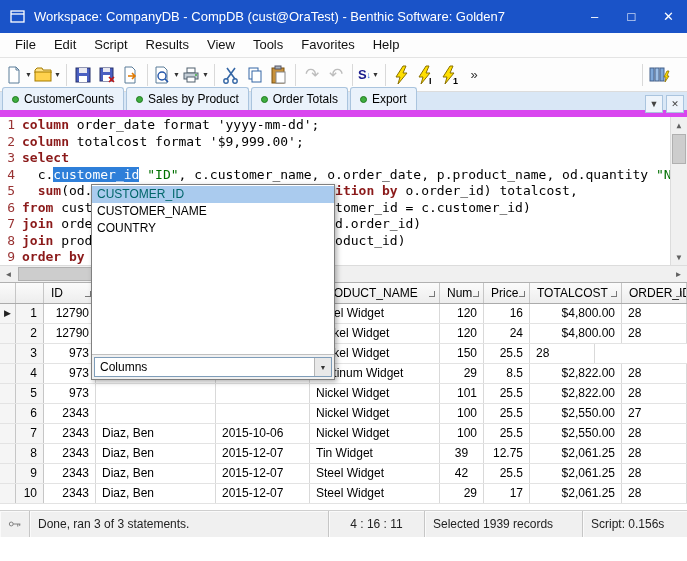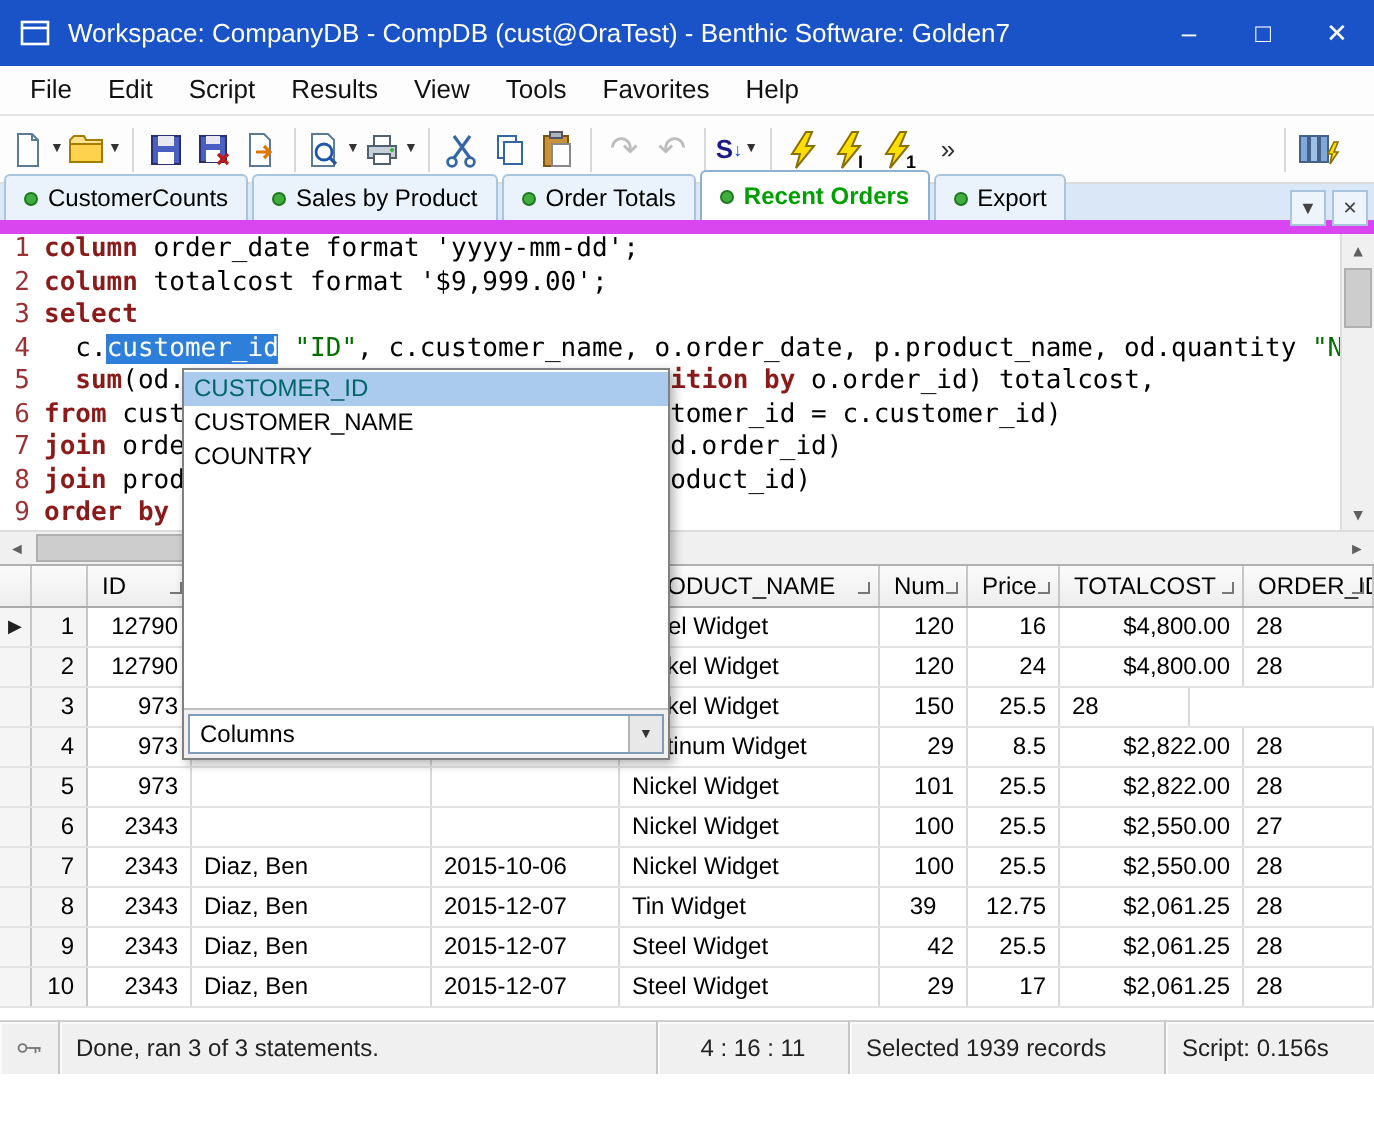--- a/index.html
+++ b/index.html
@@ -278,24 +278,20 @@
           <span>CustomerCounts</span>
         </div>
         <div class="tab">
           <span class="tab-dot"></span>
           <span>Sales by Product</span>
         </div>
         <div class="tab">
           <span class="tab-dot"></span>
           <span>Order Totals</span>
         </div>
-        <div class="tab active">
-          <span class="tab-dot"></span>
-          <span>Recent Orders</span>
-        </div>
         <div class="tab">
           <span class="tab-dot"></span>
           <span>Export</span>
         </div>
       </div>
     <div class="tabbar-controls">
       <div class="tabctl">▼</div>
       <div class="tabctl">✕</div>
     </div>
   </div>
@@ -433,21 +429,21 @@
         <div class="gcell" style="width: 92px; text-align: right;">$2,061.25</div>
         <div class="gcell" style="width: 65px; text-align: left;">28</div>
       </div>
       <div class="grow">
         <div class="gcell rowhdr" style="width: 16px; text-align: left;"></div>
         <div class="gcell rowhdr" style="width: 28px; text-align: right;">9</div>
         <div class="gcell" style="width: 52px; text-align: right;">2343</div>
         <div class="gcell" style="width: 120px; text-align: left;">Diaz, Ben</div>
         <div class="gcell" style="width: 94px; text-align: left;">2015-12-07</div>
         <div class="gcell" style="width: 130px; text-align: left;">Steel Widget</div>
-        <div class="gcell" style="width: 44px; text-align: right;">42</div>
+        <div class="gcell" style="width: 44px; text-align: center;">42</div>
         <div class="gcell" style="width: 46px; text-align: right;">25.5</div>
         <div class="gcell" style="width: 92px; text-align: right;">$2,061.25</div>
         <div class="gcell" style="width: 65px; text-align: left;">28</div>
       </div>
       <div class="grow">
         <div class="gcell rowhdr" style="width: 16px; text-align: left;"></div>
         <div class="gcell rowhdr" style="width: 28px; text-align: right;">10</div>
         <div class="gcell" style="width: 52px; text-align: right;">2343</div>
         <div class="gcell" style="width: 120px; text-align: left;">Diaz, Ben</div>
         <div class="gcell" style="width: 94px; text-align: left;">2015-12-07</div>

